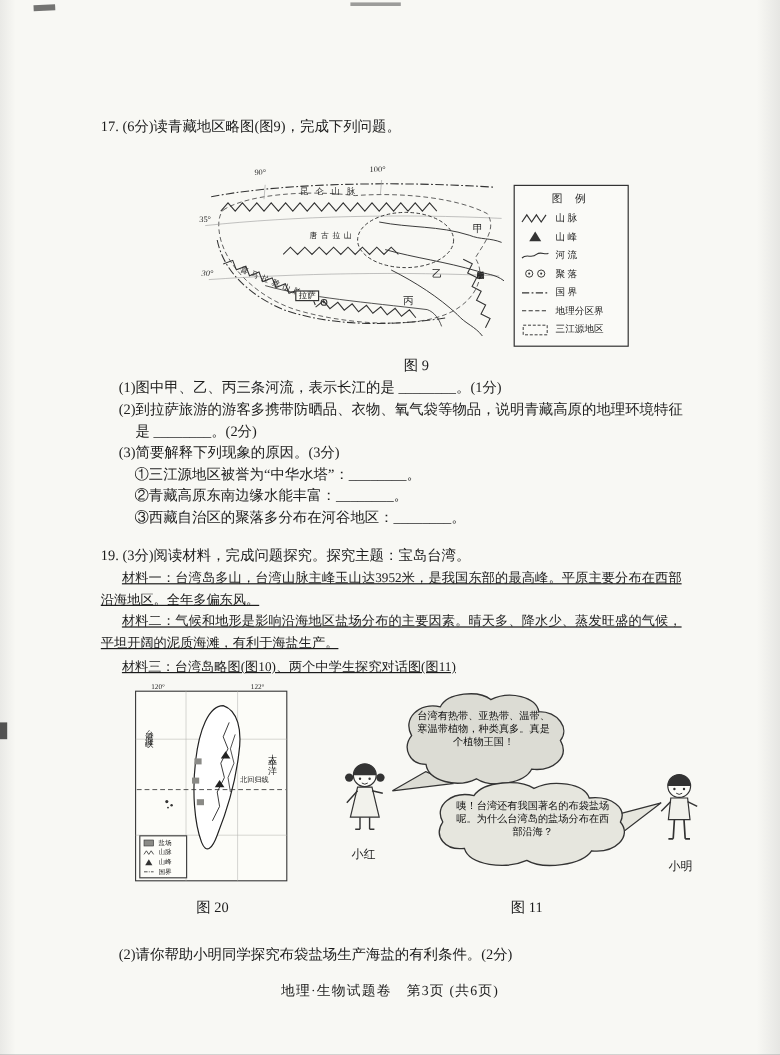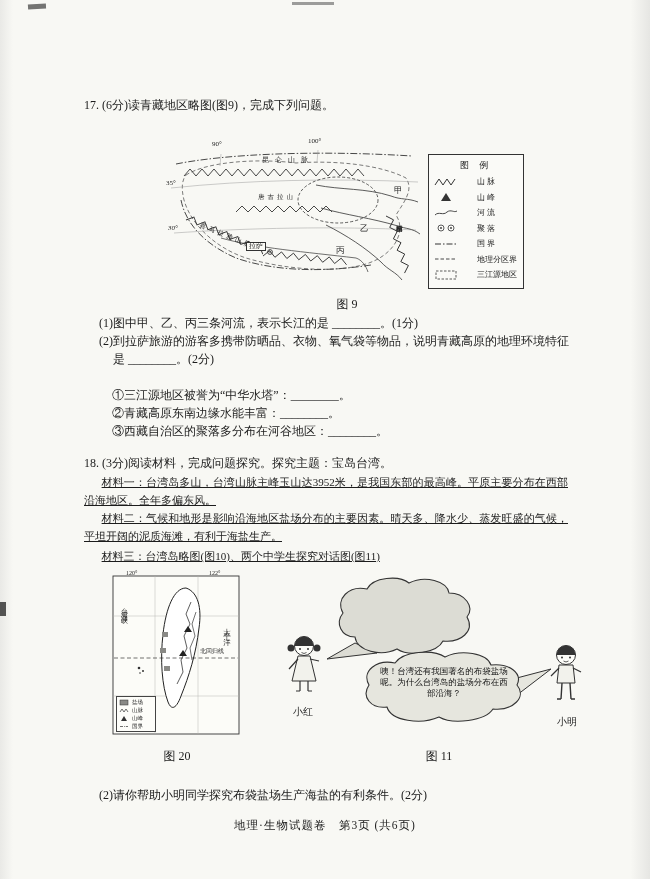--- a/index.html
+++ b/index.html
@@ -8,21 +8,21 @@
         font-family:"Liberation Serif","DejaVu Serif",serif;color:#1c1c1c;}
   .line{position:absolute;font-size:12px;white-space:nowrap;}
   .para{position:absolute;font-size:11px;line-height:18px;text-align:justify;text-indent:1.6em;text-decoration:underline;}
   .caption{position:absolute;font-size:12px;text-align:center;}
   .footer{position:absolute;left:0;top:818px;width:100%;text-align:center;font-size:11.5px;letter-spacing:1px;}
   .fig{position:absolute;}
   .maplabel{position:absolute;color:#1f1f1f;line-height:1;}
   .vert{writing-mode:vertical-rl;text-orientation:upright;}
   .f9-legend{position:absolute;left:262px;top:24px;width:96px;border:1px solid #333;padding:4px 5px 5px;box-sizing:border-box;background:rgba(252,252,248,.6);}
   .f9-title{text-align:center;font-size:9px;letter-spacing:4px;margin-bottom:2px;}
-  .f9-row{display:flex;align-items:center;gap:19px;height:15.5px;font-size:8px;white-space:nowrap;}
+  .f9-row{display:flex;align-items:center;gap:5px;height:15.5px;font-size:8px;white-space:nowrap;}
   .f9-sym{width:24px;flex:0 0 24px;display:flex;align-items:center;}
   .f10-legend{position:absolute;left:4px;top:126px;width:40px;border:1px solid #444;background:#fdfdf9;padding:1px 2px;box-sizing:border-box;}
   .f10-lrow{display:flex;align-items:center;gap:2px;height:8px;font-size:5.5px;white-space:nowrap;}
   .f10-sym{width:11px;flex:0 0 11px;display:flex;align-items:center;}
   .bubble-text{position:absolute;font-size:8.5px;line-height:1.3;text-align:center;color:#111;}
   .kid-name{position:absolute;font-size:10px;}
   .lhasa-box{border:1px solid #333;padding:0 2px;background:#fbfbf6;}
   .artifact{position:absolute;background:#2c2c2c;}
 </style>
 </head>
@@ -69,21 +69,21 @@
 
       <circle cx="104" cy="122" r="2.4" fill="none" stroke="#333" stroke-width="0.9"></circle>
       <circle cx="104" cy="122" r="0.8" fill="#333"></circle>
     </svg>
 
     
     <div class="maplabel" style="left:46px;top:11px;font-size:7px;">90°</div>
     <div class="maplabel" style="left:142px;top:8px;font-size:7px;">100°</div>
     <div class="maplabel" style="left:0px;top:50px;font-size:7px;">35°</div>
     <div class="maplabel" style="left:2px;top:95px;font-size:7px;font-style:italic;">30°</div>
-    <div class="maplabel" style="left:84px;top:27px;font-size:7px;letter-spacing:6px;margin-left:12px;">昆仑山脉</div>
+    <div class="maplabel" style="left:84px;top:27px;font-size:7px;letter-spacing:6px;">昆仑山脉</div>
     <div class="maplabel" style="left:92px;top:64px;font-size:6.5px;letter-spacing:3px;">唐古拉山</div>
     <div class="maplabel" style="left:34px;top:92px;font-size:6.5px;letter-spacing:3px;transform:rotate(22deg);transform-origin:left center;">喜马拉雅山脉</div>
     <div class="maplabel vert" style="left:230px;top:90px;font-size:6.5px;">横断山脉</div>
     <div class="maplabel" style="left:228px;top:56px;font-size:8.5px;">甲</div>
     <div class="maplabel" style="left:194px;top:94px;font-size:8.5px;">乙</div>
     <div class="maplabel" style="left:170px;top:116px;font-size:8.5px;">丙</div>
     <div class="maplabel lhasa-box" style="left:80px;top:112px;font-size:7px;">拉萨</div>
 
     
     <div class="f9-legend">
@@ -148,25 +148,26 @@
         <span>三江源地区</span>
       </div>
     </div>
   </div>
 
   <div class="caption" style="left:166px;top:296px;width:362px;">图 9</div>
 
   <div class="line" style="left:99px;top:315px;">(1)图中甲、乙、丙三条河流，表示长江的是 ________。(1分)</div>
   <div class="line" style="left:99px;top:333px;">(2)到拉萨旅游的游客多携带防晒品、衣物、氧气袋等物品，说明青藏高原的地理环境特征</div>
   <div class="line" style="left:113px;top:351px;">是 ________。(2分)</div>
+  <div class="line" style="left:99px;top:369px;">(3)简要解释下列现象的原因。(3分)</div>
   <div class="line" style="left:112px;top:387px;">①三江源地区被誉为“中华水塔”：________。</div>
   <div class="line" style="left:112px;top:405px;">②青藏高原东南边缘水能丰富：________。</div>
   <div class="line" style="left:112px;top:423px;">③西藏自治区的聚落多分布在河谷地区：________。</div>
 
-  <div class="line" style="left:84px;top:455px;">18. (3分)阅读材料，完成问题探究。探究主题：宝岛台湾。</div>
+  <div class="line" style="left:84px;top:455px;">19. (3分)阅读材料，完成问题探究。探究主题：宝岛台湾。</div>
   <div class="para" style="left:84px;top:473px;width:484px;">材料一：台湾岛多山，台湾山脉主峰玉山达3952米，是我国东部的最高峰。平原主要分布在西部沿海地区。全年多偏东风。</div>
   <div class="para" style="left:84px;top:509px;width:484px;">材料二：气候和地形是影响沿海地区盐场分布的主要因素。晴天多、降水少、蒸发旺盛的气候，平坦开阔的泥质海滩，有利于海盐生产。</div>
   <div class="para" style="left:84px;top:547px;width:484px;">材料三：台湾岛略图(图10)、两个中学生探究对话图(图11)</div>
 
   <div class="fig" style="left:112px;top:570px;width:130px;height:172px;">
     <svg width="130" height="168" viewBox="0 0 130 168">
       <rect x="1" y="6" width="126" height="158" fill="#fcfcf8" stroke="#333" stroke-width="0.9"></rect>
 
       <path d="M43 6 V164 M86 6 V164 M1 46 H127 M1 126 H127" stroke="#b5b5b0" stroke-width="0.45" fill="none"></path>
 
@@ -255,20 +256,21 @@
         <circle cx="17" cy="14" r="9.5" fill="#fdfdf9" stroke="#333" stroke-width="1"></circle>
         <path d="M7.5 14 A9.5 9.5 0 0 1 26.5 14 Z" fill="#333"></path>
         <circle cx="13" cy="16.5" r="1" fill="#333"></circle>
         <circle cx="21" cy="16.5" r="1" fill="#333"></circle>
         <path d="M14.5 20 Q17 22 19.5 20" fill="none" stroke="#333" stroke-width="0.8"></path>
         <path d="M10 24 L24 24 L26 42 L8 42 Z" fill="#f2f2ec" stroke="#333" stroke-width="1"></path>
         <path d="M10 27 L2 35 M24 27 L32 31" fill="none" stroke="#333" stroke-width="1.2"></path>
         <path d="M13 42 L12 58 M21 42 L22 58 M12 58 L8 58 M22 58 L26 58" fill="none" stroke="#333" stroke-width="1.4"></path>
       </g>
     </svg>
+    <div class="bubble-text" style="left:64px;top:18px;width:112px;">台湾有热带、亚热带、温带、寒温带植物，种类真多。真是个植物王国！</div>
     <div class="bubble-text" style="left:95px;top:93px;width:132px;">咦！台湾还有我国著名的布袋盐场呢。为什么台湾岛的盐场分布在西部沿海？</div>
     <div class="kid-name" style="left:10px;top:132px;">小红</div>
     <div class="kid-name" style="left:274px;top:142px;">小明</div>
   </div>
 
   <div class="caption" style="left:112px;top:748px;width:130px;">图 20</div>
   <div class="caption" style="left:283px;top:748px;width:312px;">图 11</div>
 
   <div class="line" style="left:99px;top:787px;">(2)请你帮助小明同学探究布袋盐场生产海盐的有利条件。(2分)</div>
 

